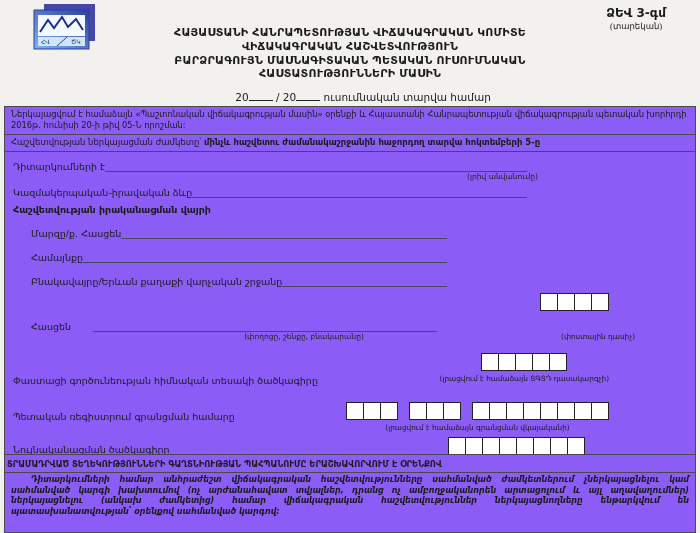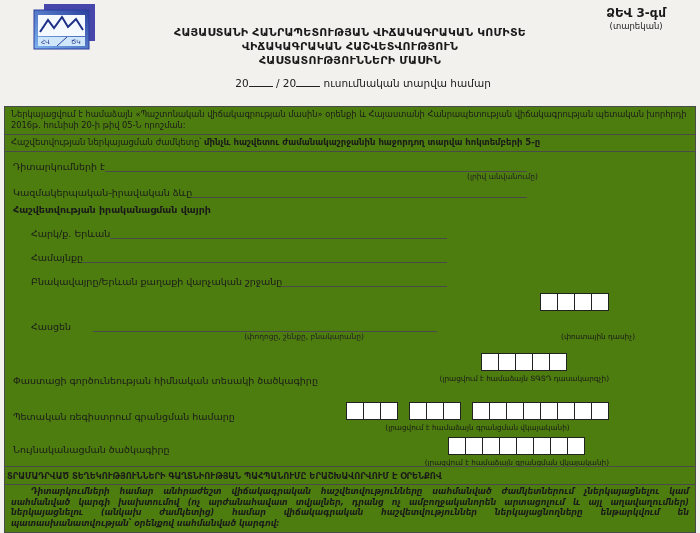--- a/index.html
+++ b/index.html
@@ -11,31 +11,31 @@
     font-family:"DejaVu Sans",sans-serif;
     color:#1a1a1a;
     overflow:hidden;
     box-sizing:border-box;
   }
   
   .header{position:relative;height:106px;}
   .logo{position:absolute;left:33px;top:4px;width:64px;height:46px;}
   .form-code-block{position:absolute;right:34px;top:6px;text-align:center;}
   .form-code{font-weight:bold;font-size:12px;}
-  .periodicity{font-size:8.5px;margin-top:1px;}
+  .periodicity{font-size:8.5px;margin-top:1px;font-family:Liberation Serif, serif;}
   .titles{text-align:center;padding-top:26px;}
   .t-line{font-weight:bold;font-size:11px;letter-spacing:.2px;line-height:1.25;}
   .year-line{font-size:10.5px;margin-top:9px;margin-left:26px;}
   .u{display:inline-block;border-bottom:1px solid #222;height:10px;vertical-align:baseline;}
   .u-yr{width:24px;}
   
   .frame{
     margin:0 4px;border:1px solid #4a4a4a;
     height:427px;box-sizing:border-box;
-    display:flex;flex-direction:column;background:#4d7c0f;
+    display:flex;flex-direction:column;background:#8b5cf6;
   }
   .legal{border-bottom:1px solid #4a4a4a;font-size:8.3px;line-height:1.35;padding:2px 6px 3px;}
   .deadline{border-bottom:1px solid #4a4a4a;font-size:8.5px;padding:2px 6px 4px;}
   .deadline b{font-weight:bold;}
   
   .body{flex:1;overflow:hidden;position:relative;padding:6px 8px 0;font-size:9.5px;}
   .frow{display:flex;align-items:flex-end;position:relative;}
   .blank{border-bottom:1px solid #4a4a4a;height:11px;display:inline-block;}
   .grow{flex:1;}
   .cap{font-size:7.5px;color:#222;}
@@ -69,21 +69,21 @@
   .r-activity .boxcol{top:0;}
   .r-register{margin-top:2px;min-height:34px;}
   .r-register .lbl{padding-top:6px;}
   .r-idcode{margin-top:1px;min-height:32px;}
   .r-idcode .lbl{padding-top:6px;}
   .r-tin{margin-top:1px;min-height:27px;}
   .r-tin .lbl{padding-top:7px;}
   .r-tin .boxcol{right:62px;}
   
   .guarantee{border-top:1px solid #4a4a4a;text-align:left;font-weight:bold;font-size:8.3px;padding:4px 2px 3px;}
-  .warning{border-top:1px solid #4a4a4a;font-size:8px;font-weight:bold;font-style:italic;text-align:justify;padding:2px 6px 3px;line-height:1.3;}
+  .warning{border-top:1px solid #4a4a4a;font-size:8px;font-weight:bold;font-style:italic;text-align:justify;padding:2px 6px 15px;line-height:1.3;}
   .warning p{margin:0;text-indent:20px;}
 </style>
 </head>
 <body>
 
 <div class="page">
 
   <div class="header">
     <div class="logo">
       <svg width="64" height="46" viewBox="0 0 64 46">
@@ -105,20 +105,21 @@
     </div>
 
     <div class="form-code-block">
       <div class="form-code">ՁԵՎ 3-գմ</div>
       <div class="periodicity">(տարեկան)</div>
     </div>
 
     <div class="titles">
       <div class="t-line">ՀԱՅԱՍՏԱՆԻ ՀԱՆՐԱՊԵՏՈՒԹՅԱՆ ՎԻՃԱԿԱԳՐԱԿԱՆ ԿՈՄԻՏԵ</div>
       <div class="t-line">ՎԻՃԱԿԱԳՐԱԿԱՆ ՀԱՇՎԵՏՎՈՒԹՅՈՒՆ</div>
+      <div class="t-line">ԲԱՐՁՐԱԳՈՒՅՆ ՄԱՍՆԱԳԻՏԱԿԱՆ ՊԵՏԱԿԱՆ ՈՒՍՈՒՄՆԱԿԱՆ</div>
       <div class="t-line">ՀԱՍՏԱՏՈՒԹՅՈՒՆՆԵՐԻ ՄԱՍԻՆ</div>
       <div class="year-line">
         <span>20</span><span class="u u-yr"></span>
         <span>/</span>
         <span>20</span><span class="u u-yr"></span>
         <span>ուսումնական տարվա համար</span>
       </div>
     </div>
   </div>
 
@@ -140,21 +141,21 @@
       <div class="cap cap-presented">(լրիվ անվանումը)</div>
 
       <div class="frow r-legalform">
         <span class="lbl">Կազմակերպական-իրավական ձևը</span>
         <span class="blank grow"></span>
       </div>
 
       <div class="bold-head">Հաշվետվության իրականացման վայրի</div>
 
       <div class="frow r-geo ind">
-        <span class="lbl">Հարկ/ք. Երևան</span>
+        <span class="lbl">Մարզը/ք. Հասցեն</span>
         <span class="blank grow"></span>
       </div>
 
       <div class="frow r-geo ind">
         <span class="lbl">Համայնքը</span>
         <span class="blank grow"></span>
       </div>
 
       <div class="frow r-geo ind">
         <span class="lbl">Բնակավայրը/Երևան քաղաքի վարչական շրջանը</span>

